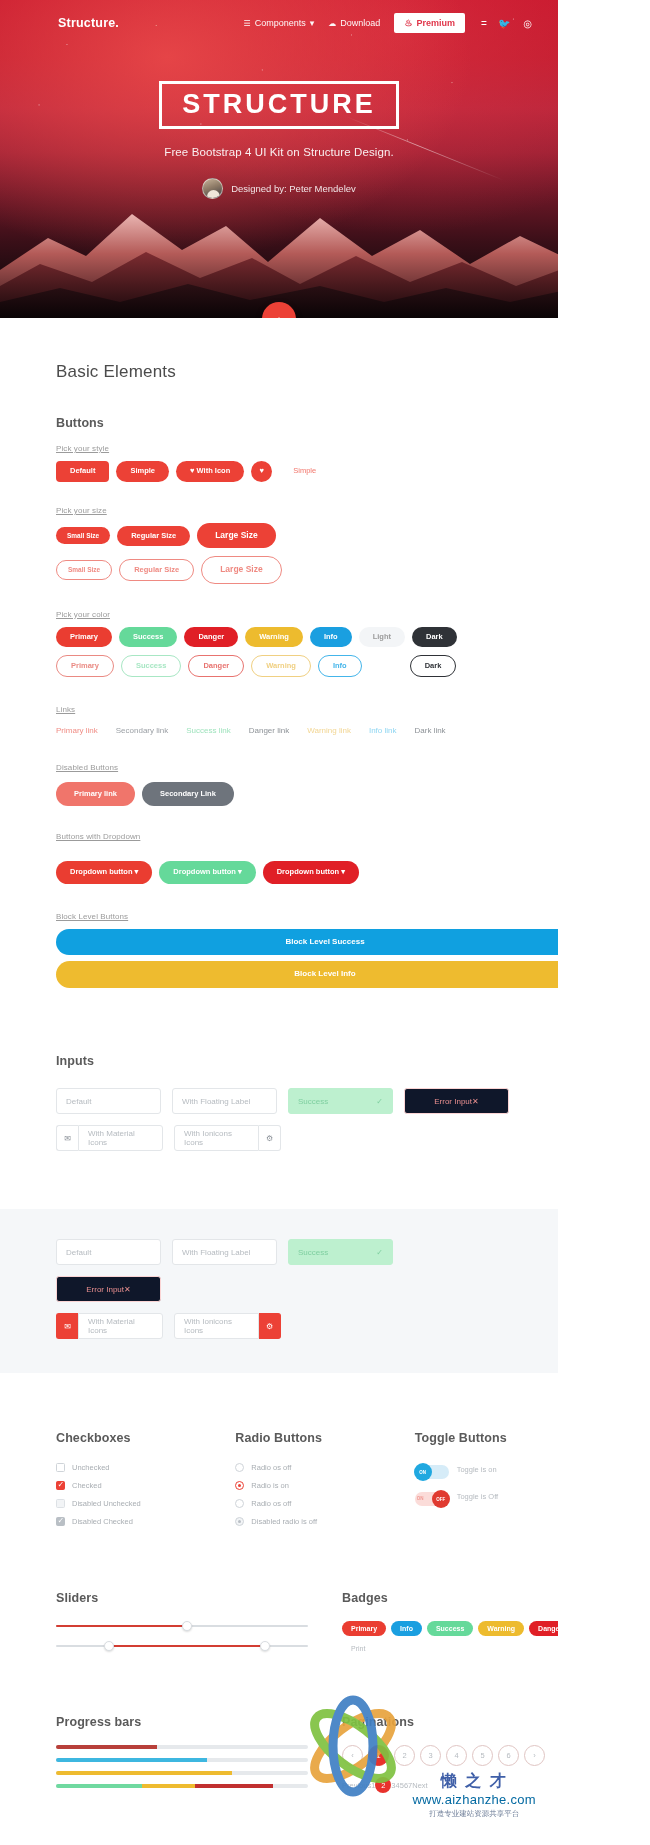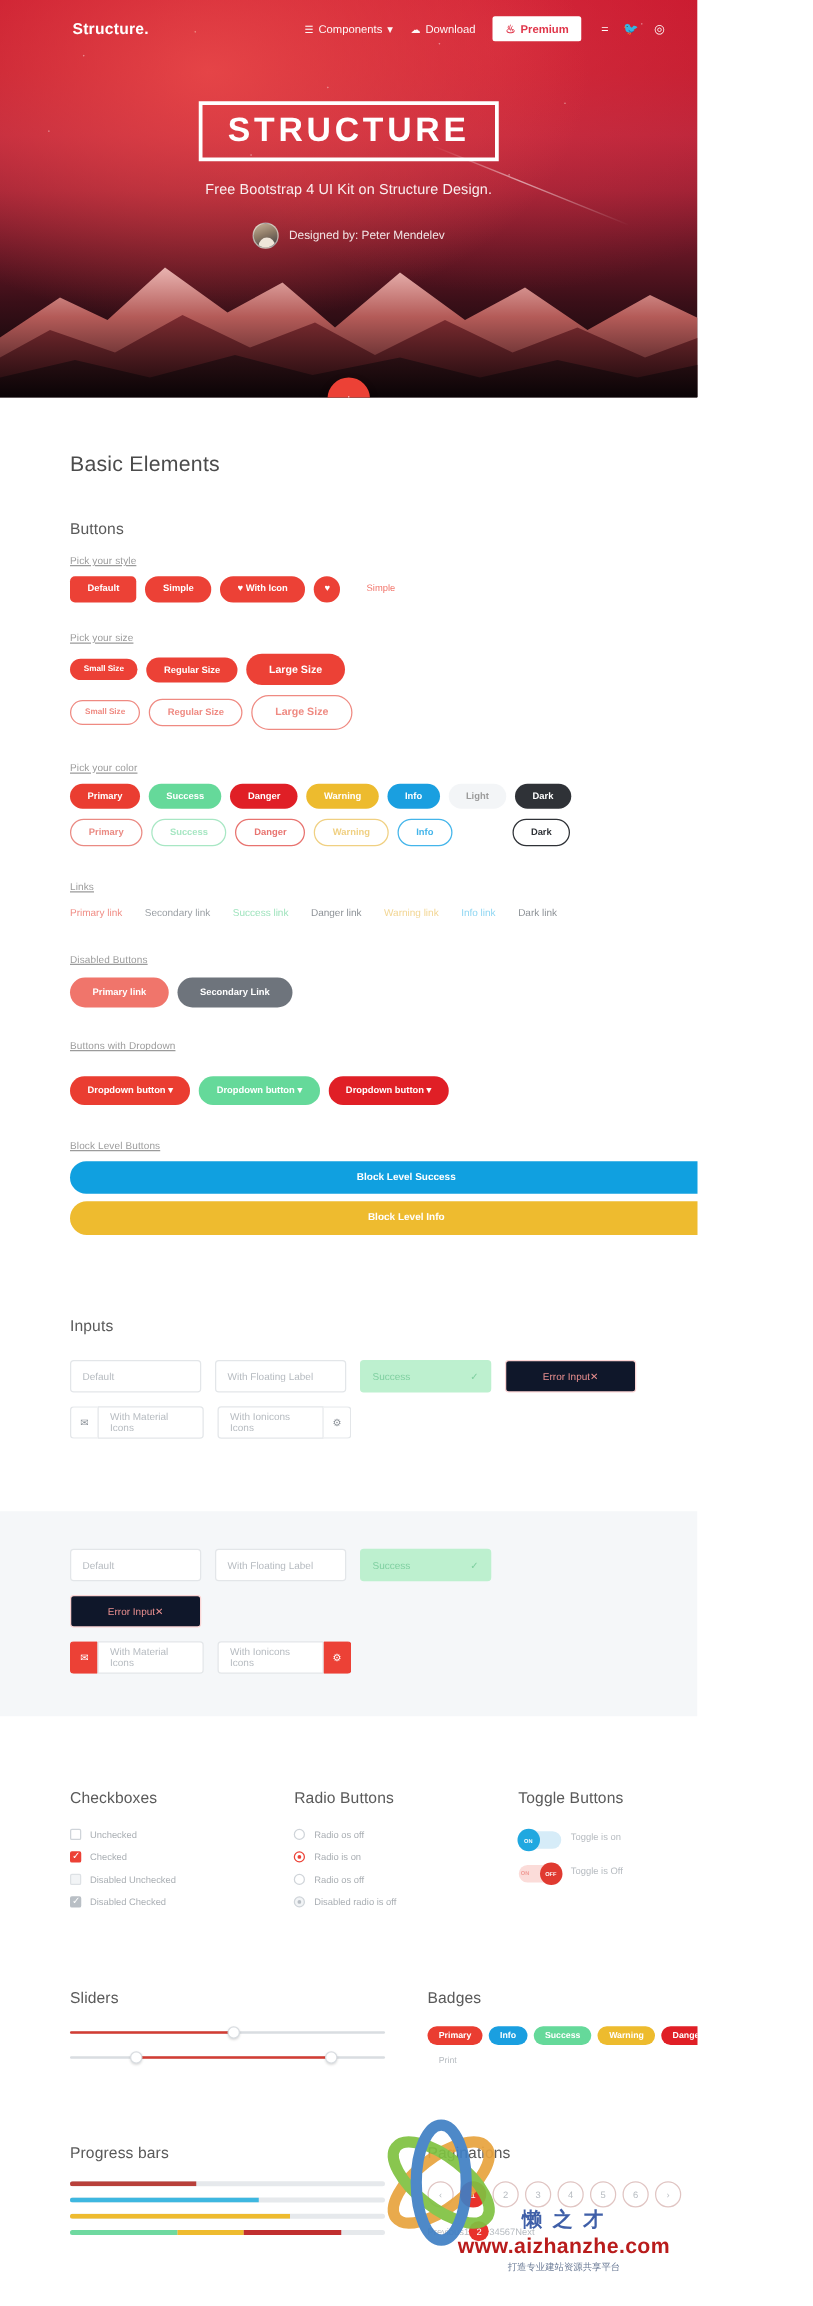--- a/index.html
+++ b/index.html
@@ -83,21 +83,21 @@
   .scroll-btn {
     position:absolute; left:50%; transform:translateX(-50%); bottom:-18px; z-index:8;
     width:34px; height:34px; border-radius:50%; background:#ec4136;
     display:flex; align-items:center; justify-content:center; color:#fff; font-size:13px;
     box-shadow:0 3px 7px rgba(0,0,0,.25); cursor:pointer;
   }
 
   
   .wrap { width:650px; padding:0 56px; }
   h2.sec { font-size:17px; font-weight:400; color:#4b4b4b; letter-spacing:.2px; }
-  h3.sub { font-size:12.5px; font-weight:400; color:#5a5a5a; letter-spacing:.1px; }
+  h3.sub { font-size:12.5px; font-weight:700; color:#5a5a5a; letter-spacing:.1px; }
   .lbl { font-size:8px; color:#9b9b9b; margin-bottom:8px; letter-spacing:.1px;text-decoration:underline;}
   .row { display:flex; align-items:center; flex-wrap:wrap; gap:7px; }
 
   .btn {
     border:none; color:#fff; font-size:7.5px; font-weight:600;
     padding:6px 14px; border-radius:30px; cursor:pointer; line-height:1.1;
     white-space:nowrap; font-family:inherit;
   }
   .btn.sq { border-radius:4px; }
   .btn.icononly { width:21px; height:21px; padding:0; display:inline-flex; align-items:center; justify-content:center; border-radius:50%; }
@@ -183,21 +183,21 @@
   .pg-c { width:21px; height:21px; border-radius:50%; border:1px solid #e0c5c3; display:flex;
     align-items:center; justify-content:center; font-size:7.5px; color:#b6bbc0; background:#fff; cursor:pointer; }
   .pg-c.active { background:#e8322c; color:#fff; border-color:#e8322c; }
   .pg-flat { display:flex; align-items:center; margin-top:11px; }
   .pg-f { font-size:7.5px; color:#b6bbc0; cursor:pointer; }
   .pg-f.active { background:#e8322c; color:#fff; width:16px; height:16px; border-radius:50%;
     display:flex; align-items:center; justify-content:center; }
 
   .watermark { position:absolute; right:22px; bottom:18px; text-align:center; pointer-events:none; }
   .wm-atom { position:absolute; right:150px; bottom:36px; width:110px; height:110px; pointer-events:none; opacity:.92; }
-  .wm-line1 { font-size:17px; font-weight:700; color:#b91c1c; letter-spacing:.3px; }
+  .wm-line1 { font-size:13px; font-weight:400; color:#0369a1; letter-spacing:.3px; }
   .wm-line2 { font-size:7.5px; color:#6b7b96; margin-top:2px; }
 </style>
 </head>
 <body>
 
 <div class="page">
 
   <div class="hero">
     <div class="stars"></div>
     <div class="streak"></div>

